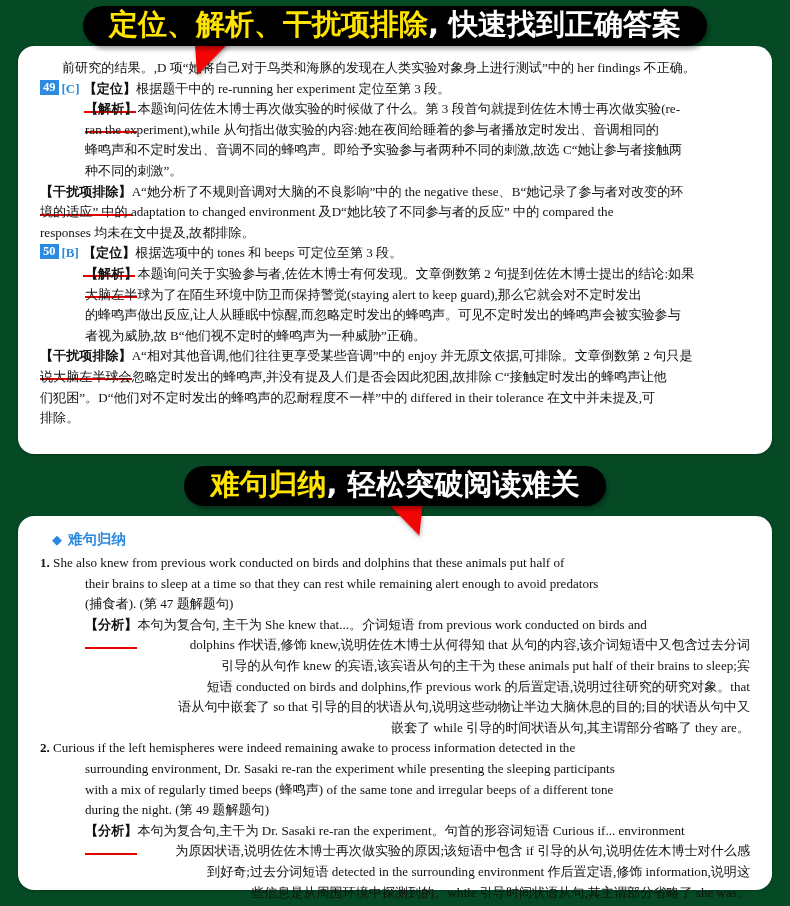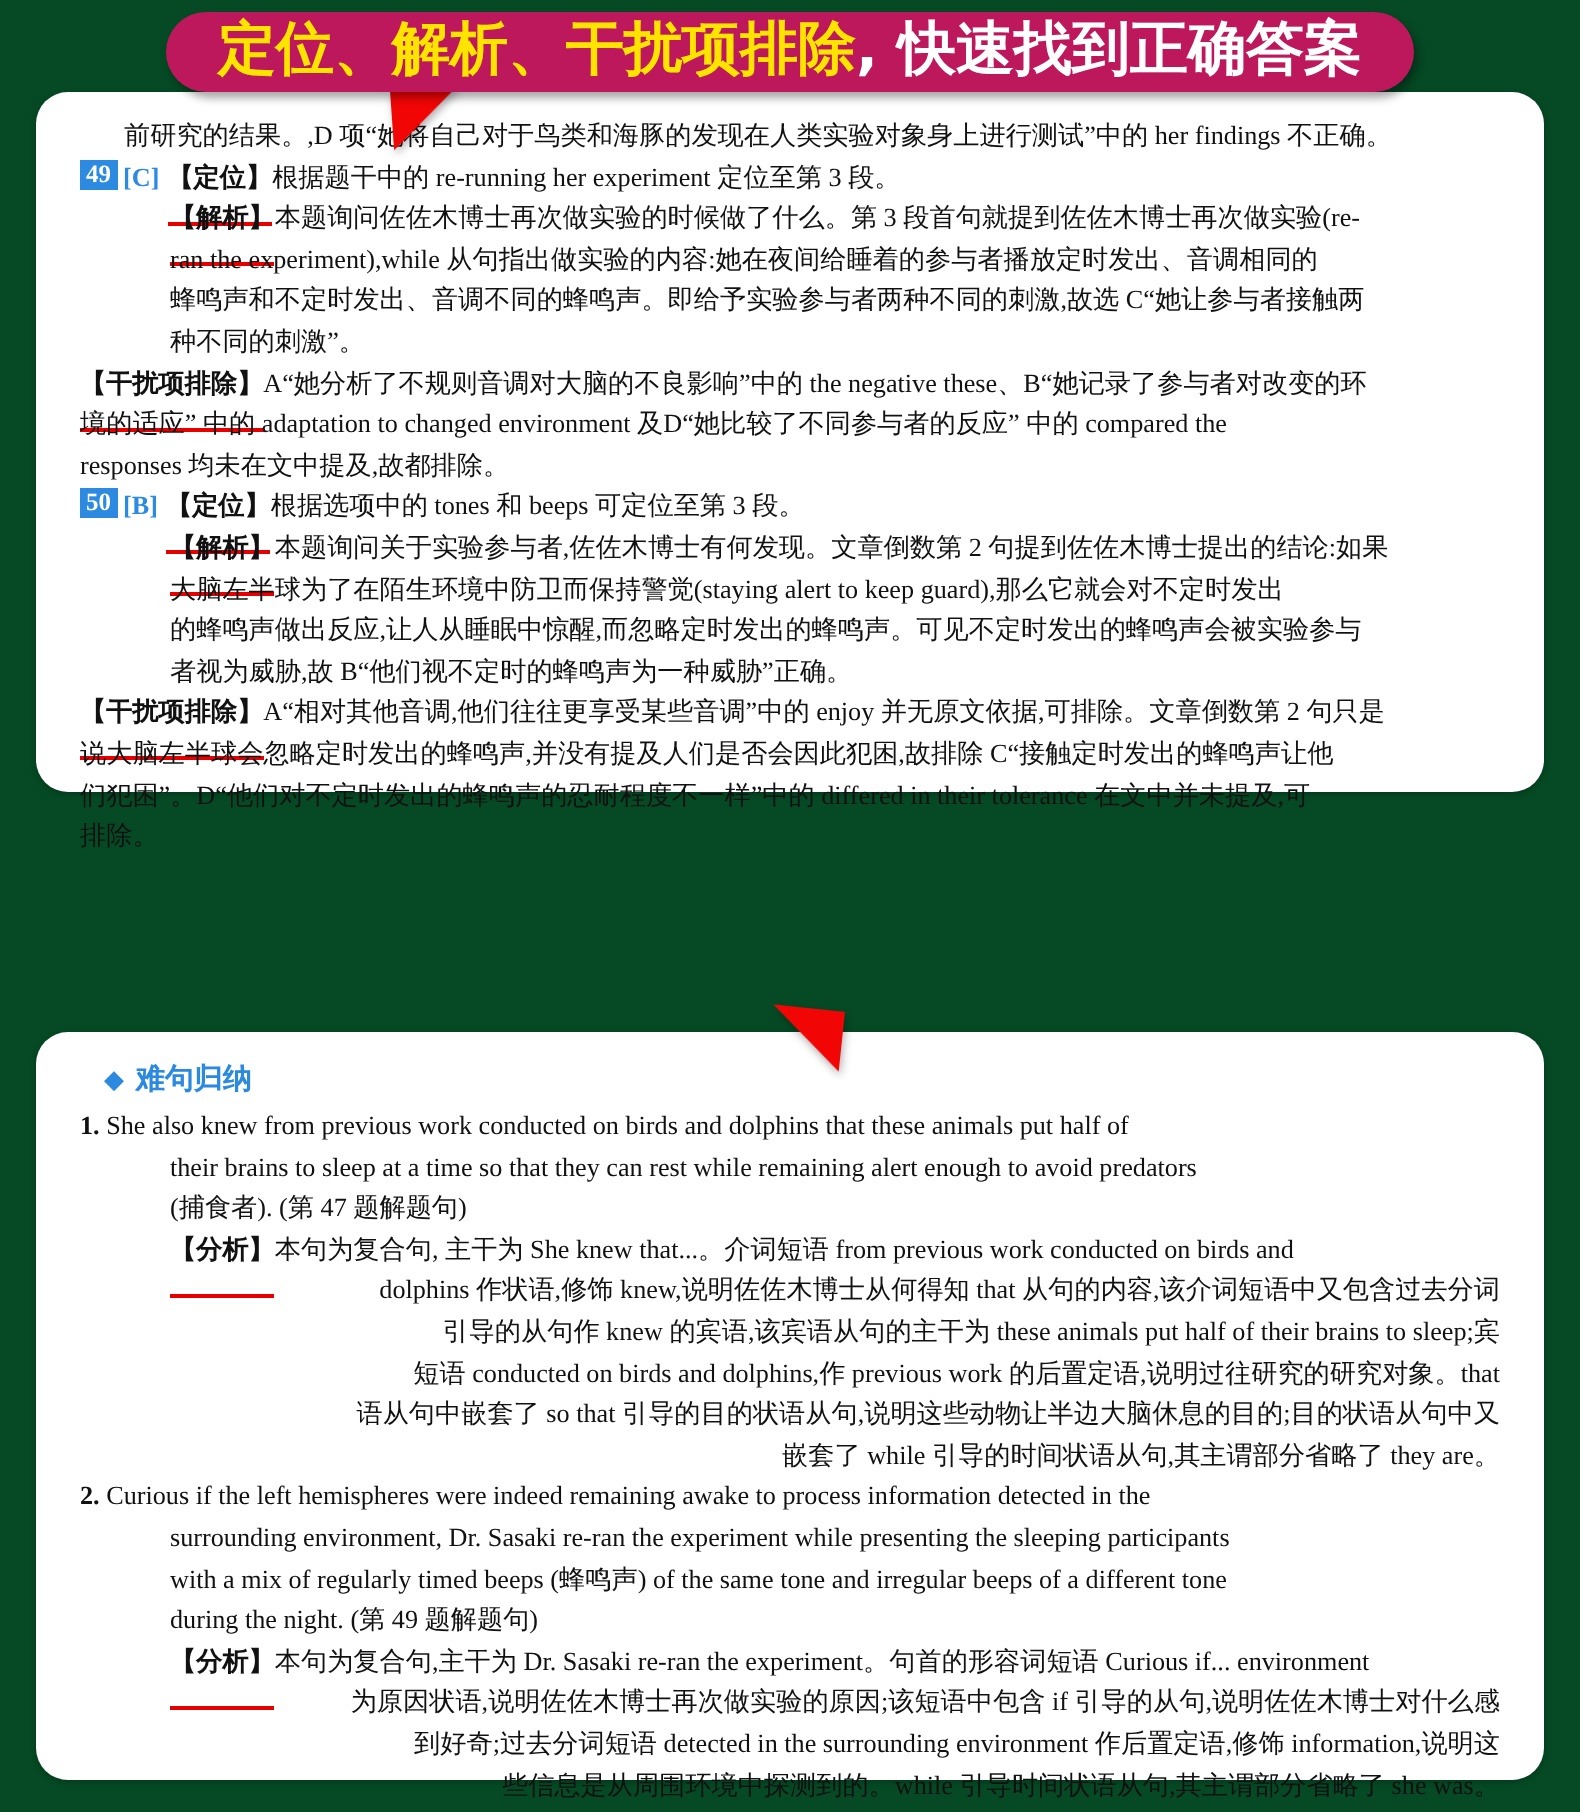--- a/index.html
+++ b/index.html
@@ -9,21 +9,21 @@
     font-family:"Liberation Serif","DejaVu Serif",serif;
     overflow:hidden;
     position:relative;
   }
   .page{position:relative;width:790px;height:906px;background:#054a24;}
 
   
   .banner-wrap{position:absolute;left:0;width:790px;text-align:center;z-index:30;}
   .banner{
     display:inline-block;
-    background:#be185d;
+    background:#000000;
     border-radius:26px;
     padding:4px 26px 7px 26px;
     box-shadow:2px 3px 4px rgba(0,0,0,.35);
     position:relative;
     line-height:1;
   }
   .banner span{
     font-family:"DejaVu Sans","Liberation Sans",sans-serif;
     font-weight:bold;
     font-size:29px;
@@ -42,21 +42,21 @@
   }
 
   
   .card{
     position:absolute;
     background:#ffffff;
     border-radius:16px;
     box-shadow:0 1px 3px rgba(0,0,0,.25);
     box-sizing:border-box;
   }
-  .card-1{left:18px;top:46px;width:754px;height:350px;}
+  .card-1{left:18px;top:46px;width:754px;height:408px;}
   .card-2{left:18px;top:516px;width:754px;height:374px;}
 
   .inner{padding:12px 22px 10px 22px;}
 
   
   .ln{
     font-size:13.1px;
     line-height:20.6px;
     color:#111;
     white-space:nowrap;
@@ -131,20 +131,25 @@
           <div class="ln ind-2"><span>的蜂鸣声做出反应,让人从睡眠中惊醒,而忽略定时发出的蜂鸣声。可见不定时发出的蜂鸣声会被实验参与</span></div>
           <div class="ln ind-2"><span>者视为威胁,故 B“他们视不定时的蜂鸣声为一种威胁”正确。</span></div>
           <div class="ln ind-0"><span class="tag-u">【干扰项排除】</span><span>A“相对其他音调,他们往往更享受某些音调”中的 enjoy 并无原文依据,可排除。文章倒数第 2 句只是</span></div>
           <div class="ln ind-0"><span>说大脑左半球会忽略定时发出的蜂鸣声,并没有提及人们是否会因此犯困,故排除 C“接触定时发出的蜂鸣声让他</span></div>
           <div class="ln ind-0"><span>们犯困”。D“他们对不定时发出的蜂鸣声的忍耐程度不一样”中的 differed in their tolerance 在文中并未提及,可</span></div>
           <div class="ln ind-0"><span>排除。</span></div>
         </div>
     </div>
   </div>
 
+  <div class="banner-wrap" style="top:466px;">
+    <div class="banner">
+      <span class="ban-yellow">难句归纳</span><span class="ban-white">, 轻松突破阅读难关</span>
+    </div>
+  </div>
   <div class="tail" style="left:385px;top:504px;border-width:0 36px 30px 0;border-color:transparent #f20505 transparent transparent;transform:rotate(6deg);filter:drop-shadow(1px 2px 2px rgba(0,0,0,.3));"></div>
 
   <div class="card card-2">
     <div class="inner">
       <div class="sec-head">
         <span class="dia">◆</span><span>难句归纳</span>
       </div>
       <div id="c2">
           <div class="ln ind-0"><span class="item-no">1. </span><span>She also knew from previous work conducted on birds and dolphins that these animals put half of</span></div>
           <div class="ln ind-2"><span>their brains to sleep at a time so that they can rest while remaining alert enough to avoid predators</span></div>

